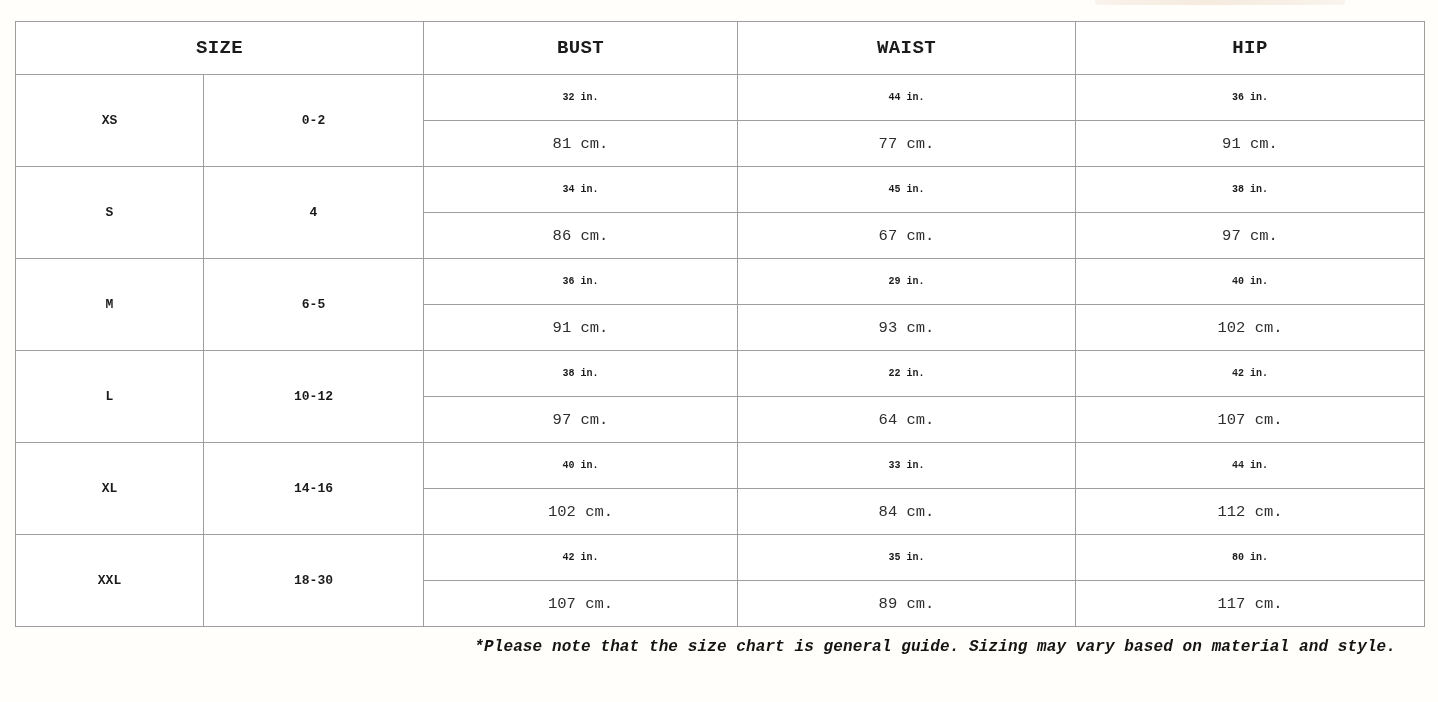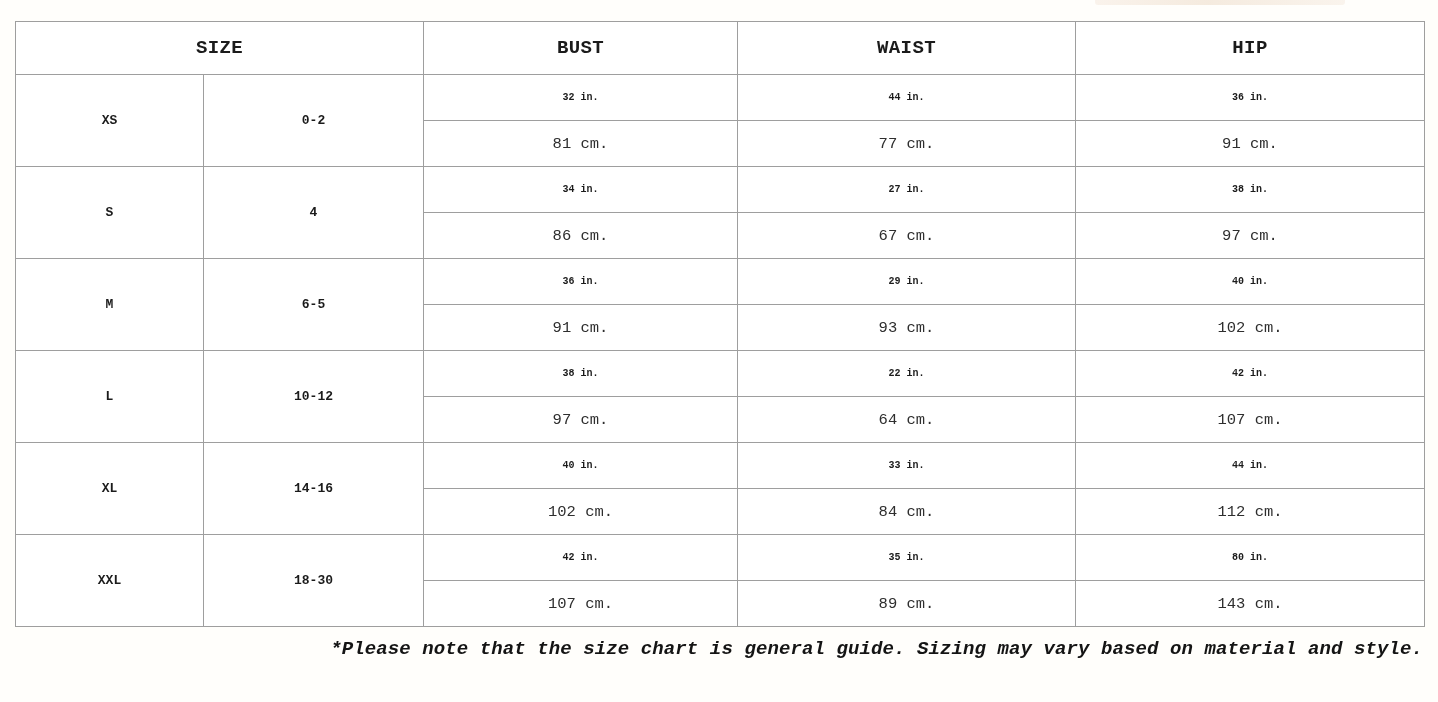--- a/index.html
+++ b/index.html
@@ -57,22 +57,22 @@
   }
   .size-chart td.val-cm {
     height: 45px;
     font-size: 15.5px;
     font-weight: normal;
     color: #2e2e2e;
   }
   .footnote {
     position: absolute;
     top: 638px;
-    right: 15px;
-    font-size: 19px;
+    right: 42px;
+    font-size: 16px;
     font-style: italic;
     font-weight: 600;
     color: #141414;
     letter-spacing: 0.1px;
   }
 </style>
 </head>
 <body>
 
 <div class="stage">
@@ -107,21 +107,21 @@
       <tr>
         <td class="val-cm">81 cm.</td>
         <td class="val-cm">77 cm.</td>
         <td class="val-cm">91 cm.</td>
       </tr>
 
       <tr>
         <td class="size-cell" rowspan="2">S</td>
         <td class="size-cell" rowspan="2">4</td>
         <td class="val-in">34 in.</td>
-        <td class="val-in">27 in.</td>
+        <td class="val-in">45 in.</td>
         <td class="val-in">38 in.</td>
       </tr>
       <tr>
         <td class="val-cm">86 cm.</td>
         <td class="val-cm">67 cm.</td>
         <td class="val-cm">97 cm.</td>
       </tr>
 
       <tr>
         <td class="size-cell" rowspan="2">M</td>
@@ -165,20 +165,20 @@
       <tr>
         <td class="size-cell" rowspan="2">XXL</td>
         <td class="size-cell" rowspan="2">18-30</td>
         <td class="val-in">42 in.</td>
         <td class="val-in">35 in.</td>
         <td class="val-in">80 in.</td>
       </tr>
       <tr>
         <td class="val-cm">107 cm.</td>
         <td class="val-cm">89 cm.</td>
-        <td class="val-cm">143 cm.</td>
+        <td class="val-cm">117 cm.</td>
       </tr>
     </tbody>
   </table>
 
   <div class="footnote">*Please note that the size chart is general guide. Sizing may vary based on material and style.</div>
 
 </div>
 
 </body></html>

